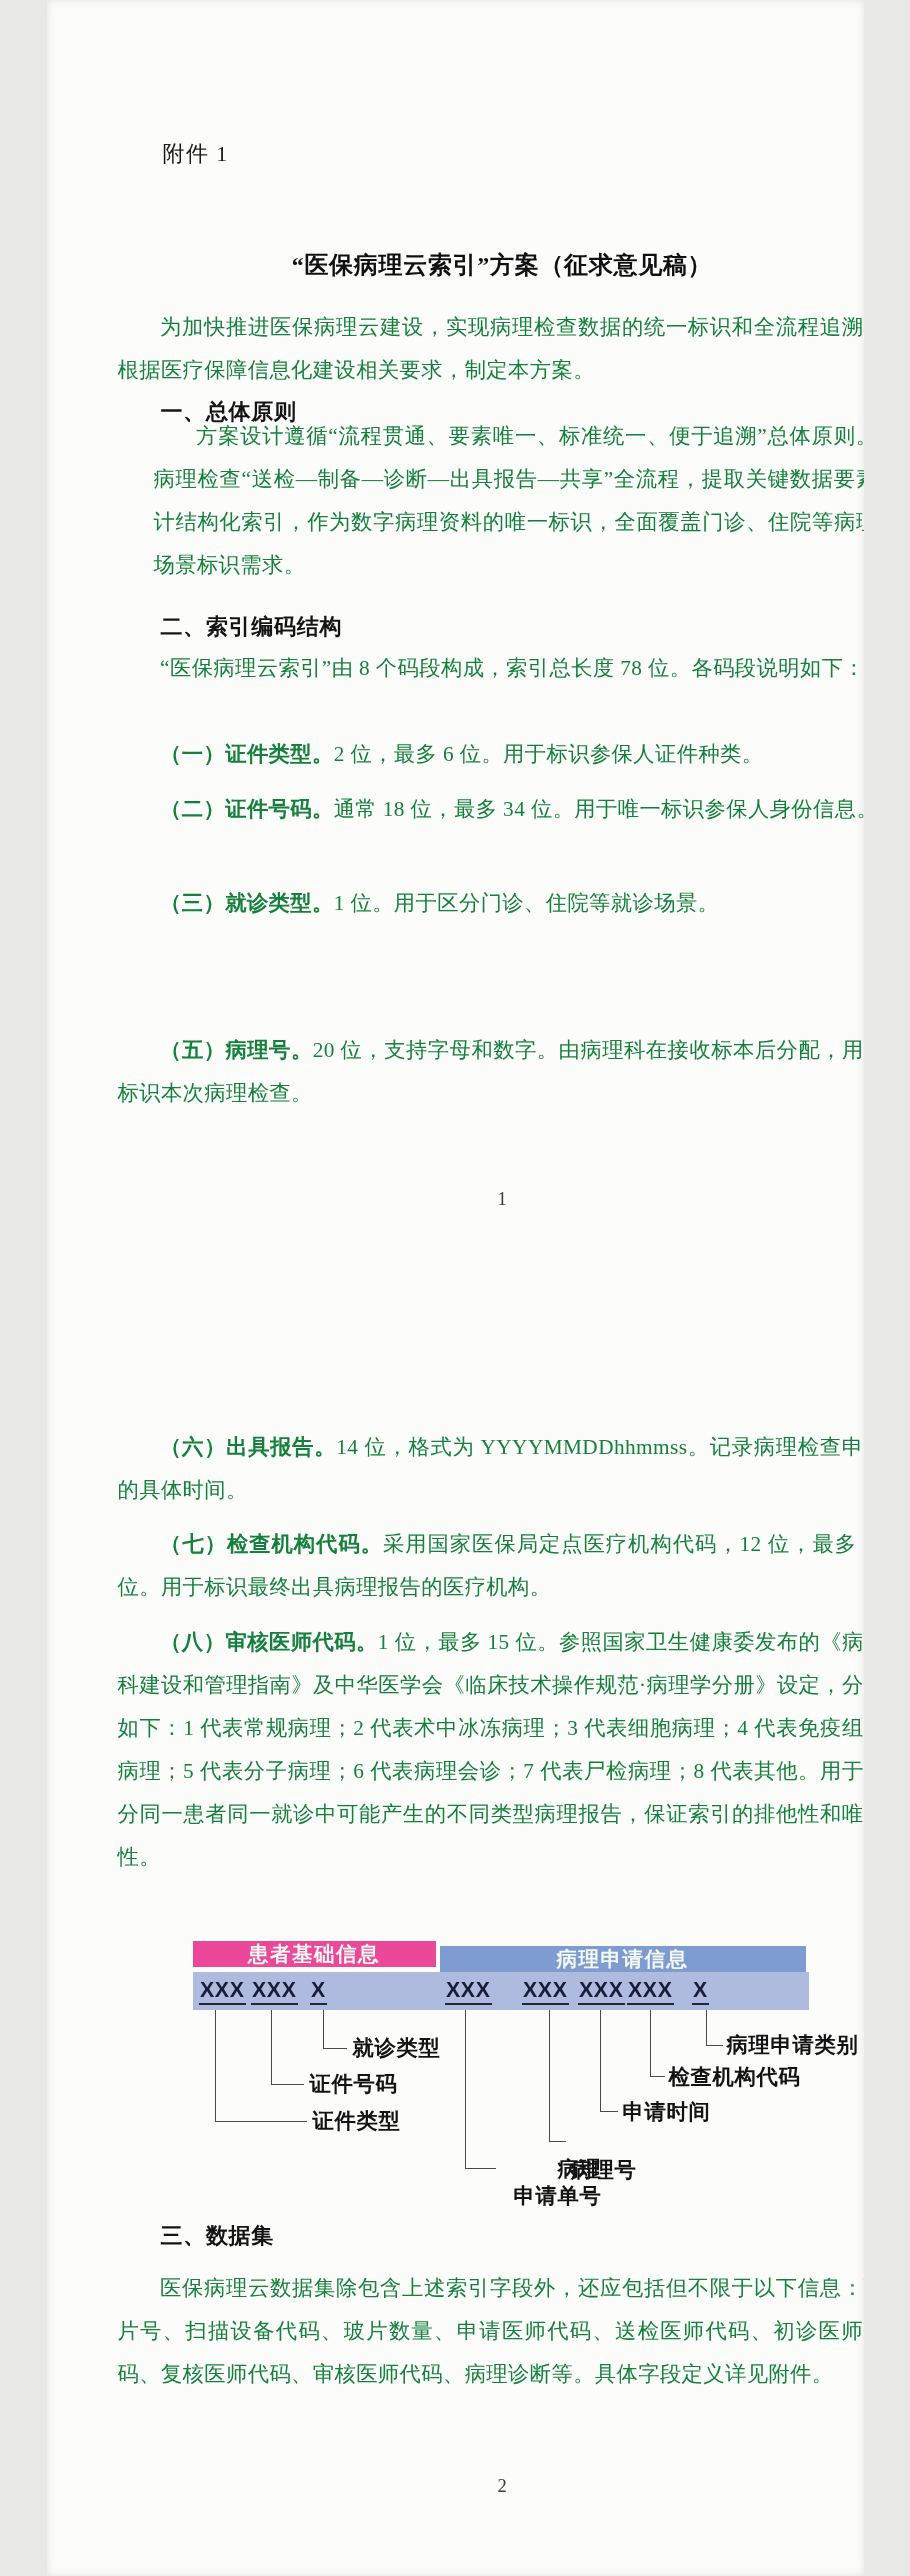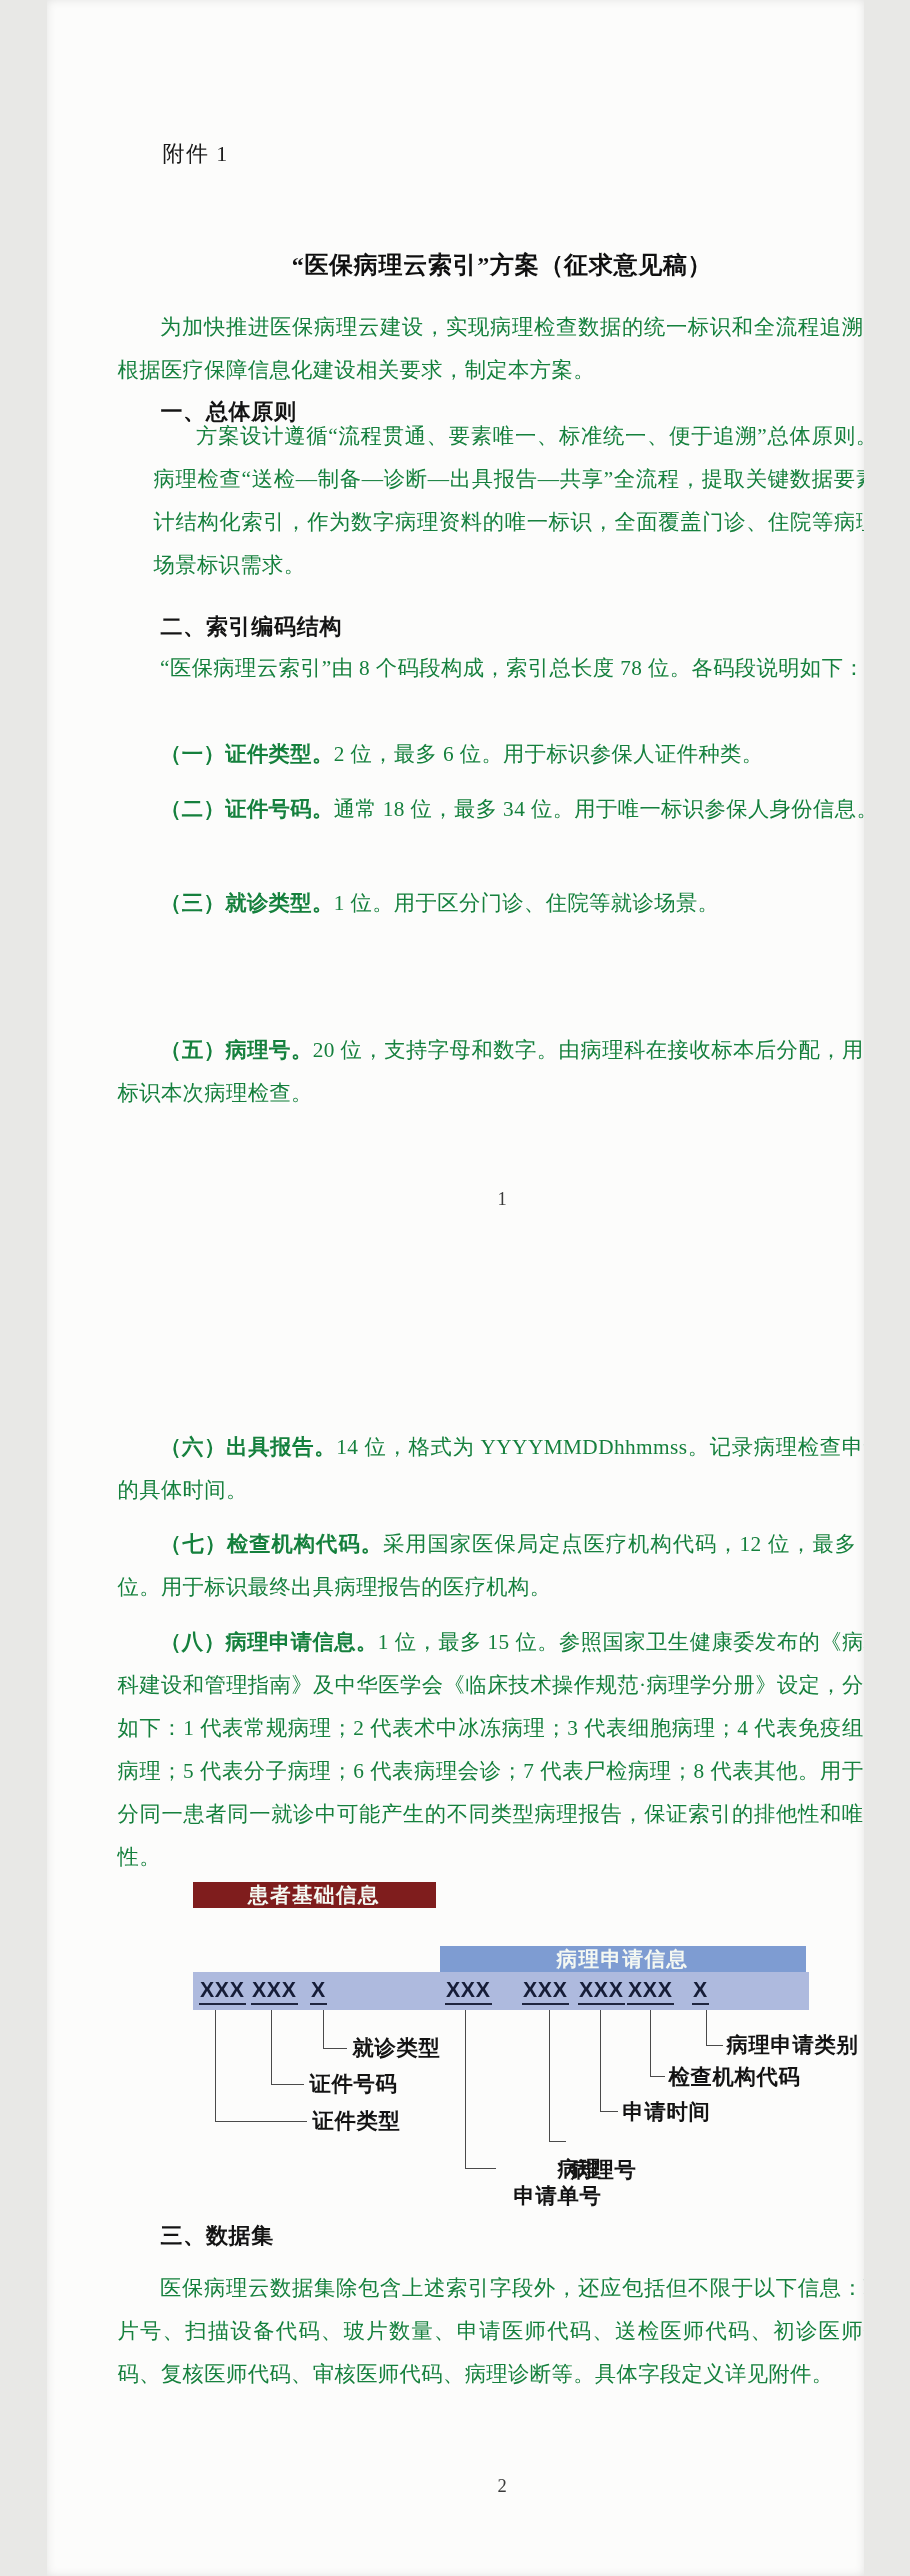--- a/index.html
+++ b/index.html
@@ -88,25 +88,25 @@
 
 
   <div class="abs para" style="top:1029px;"><span class="lead">（五）病理号。</span><span>20 位，支持字母和数字。由病理科在接收标本后分配，用于标识本次病理检查。</span></div>
 
   <div class="abs pagenum" style="top:1189px;">1</div>
 
   <div class="abs para" style="top:1426px;"><span class="lead">（六）出具报告。</span><span>14 位，格式为 YYYYMMDDhhmmss。记录病理检查申请的具体时间。</span></div>
 
   <div class="abs para" style="top:1523px;"><span class="lead">（七）检查机构代码。</span><span>采用国家医保局定点医疗机构代码，12 位，最多 30 位。用于标识最终出具病理报告的医疗机构。</span></div>
 
-  <div class="abs para" style="top:1621px;"><span class="lead">（八）病理申请信息。</span><span>1 位，最多 15 位。参照国家卫生健康委发布的《病理科建设和管理指南》及中华医学会《临床技术操作规范·病理学分册》设定，分类如下：1 代表常规病理；2 代表术中冰冻病理；3 代表细胞病理；4 代表免疫组化病理；5 代表分子病理；6 代表病理会诊；7 代表尸检病理；8 代表其他。用于区分同一患者同一就诊中可能产生的不同类型病理报告，保证索引的排他性和唯一性。</span></div>
+  <div class="abs para" style="top:1621px;"><span class="lead">（八）审核医师代码。</span><span>1 位，最多 15 位。参照国家卫生健康委发布的《病理科建设和管理指南》及中华医学会《临床技术操作规范·病理学分册》设定，分类如下：1 代表常规病理；2 代表术中冰冻病理；3 代表细胞病理；4 代表免疫组化病理；5 代表分子病理；6 代表病理会诊；7 代表尸检病理；8 代表其他。用于区分同一患者同一就诊中可能产生的不同类型病理报告，保证索引的排他性和唯一性。</span></div>
 
   <div class="abs" style="left:0;top:0;width:0;height:0;">
 
-    <div class="abs dg-header" style="left:146px;top:1882px;width:243px;background:#7f1d1d;">患者基础信息</div>
+    <div class="abs dg-header" style="left:146px;top:1941px;width:243px;background:#ec4899;">患者基础信息</div>
     <div class="abs dg-header" style="left:393px;top:1946px;width:366px;background:#7e9cd2;">病理申请信息</div>
 
     <div class="abs dg-row" style="left:146px;top:1972px;width:616px;height:38px;"></div>
     <span class="abs seg" style="left:152px;top:1978px;">XXX</span>
     <span class="abs seg" style="left:204px;top:1978px;">XXX</span>
     <span class="abs seg" style="left:263px;top:1978px;">X</span>
     <span class="abs seg" style="left:398px;top:1978px;">XXX</span>
     <span class="abs seg" style="left:475px;top:1978px;">XXX</span>
     <span class="abs seg" style="left:531px;top:1978px;">XXX</span>
     <span class="abs seg" style="left:580px;top:1978px;">XXX</span>

